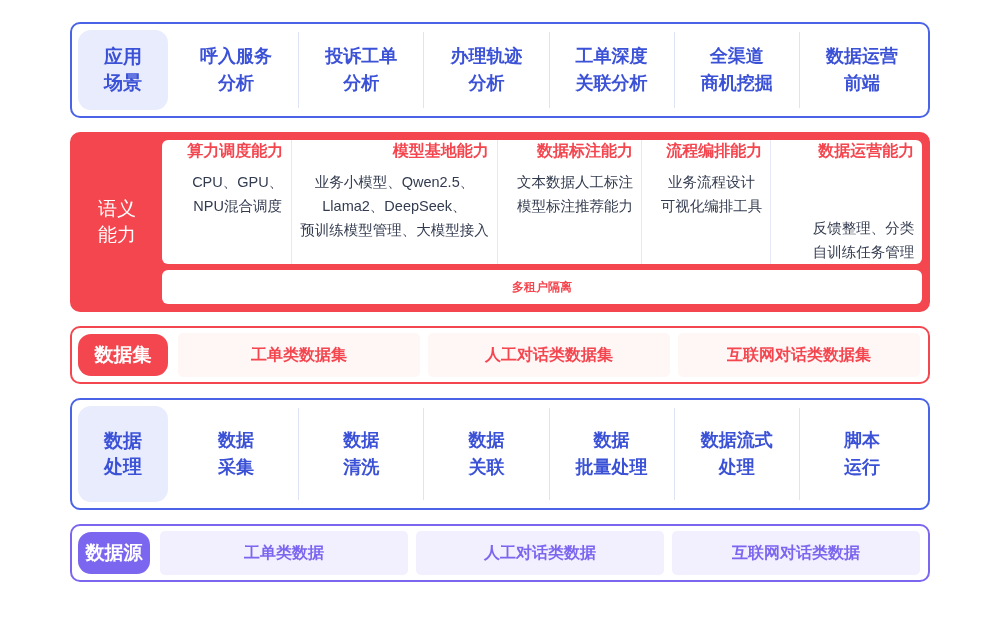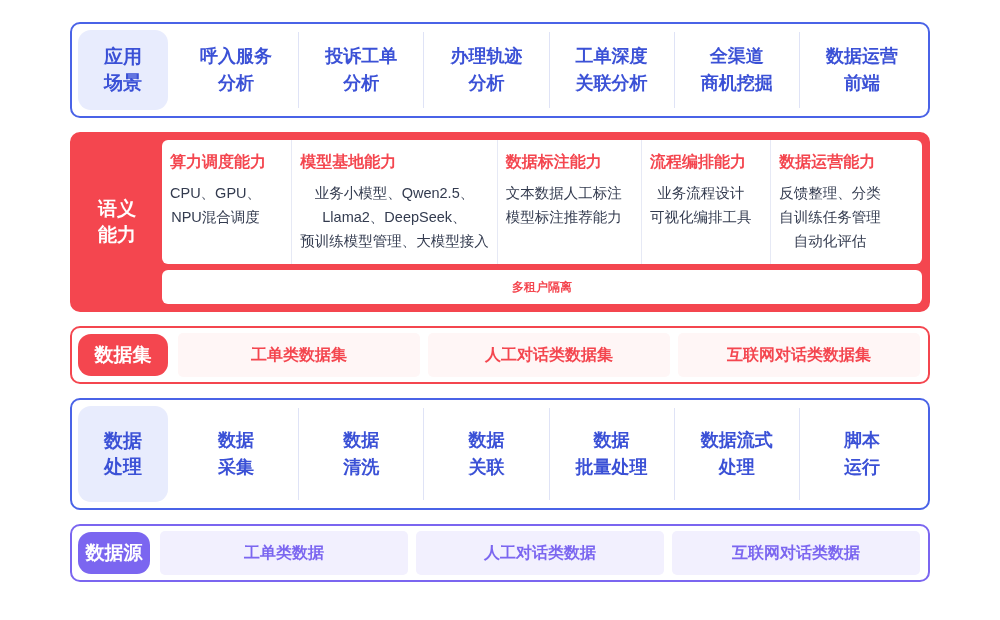--- a/index.html
+++ b/index.html
@@ -119,21 +119,21 @@
     flex-direction: row;
     padding: 0;
   }
   .cap-left {
     flex: 0 0 90px;
     display: flex;
     align-items: center;
     justify-content: center;
     color: #ffffff;
     font-size: 19px;
-    font-weight: bold;
+    font-weight: normal;
     text-align: center;
     line-height: 1.35;
   }
   .cap-right {
     flex: 1 1 auto;
     display: flex;
     flex-direction: column;
     padding: 6px 6px 6px 0;
     box-sizing: border-box;
   }
@@ -141,22 +141,22 @@
     flex: 1 1 auto;
     display: flex;
     background: #ffffff;
     border-radius: 6px;
     overflow: hidden;
   }
   .cap-card {
     flex: 1 1 0;
     display: flex;
     flex-direction: column;
-    align-items: flex-start;
-    padding: 12px 8px;
+    align-items: flex-end;
+    padding: 1px 8px;
     box-sizing: border-box;
     text-align: center;
   }
   .cap-card + .cap-card {
     border-left: 1px solid #e6e9f5;
   }
   .cap-card-title {
     color: #f4464f;
     font-size: 16px;
     font-weight: bold;
@@ -178,21 +178,21 @@
     align-items: center;
     justify-content: center;
     color: #f4464f;
     font-size: 12px;
     font-weight: bold;
   }
   .cap-w1 { flex: 0 0 17%; }
   .cap-w2 { flex: 0 0 27%; }
   .cap-w3 { flex: 0 0 19%; }
   .cap-w4 { flex: 0 0 17%; }
-  .cap-w5 { flex: 0 0 20%; }
+  .cap-w5 { flex: 0 0 20%; gap: 46px; }
 
   
   .row-dataset {
     height: 58px;
   }
   .row-dataset .cells {
     margin: 5px 4px 5px 0;
   }
   .row-dataset .cell {
     color: #f4464f;

